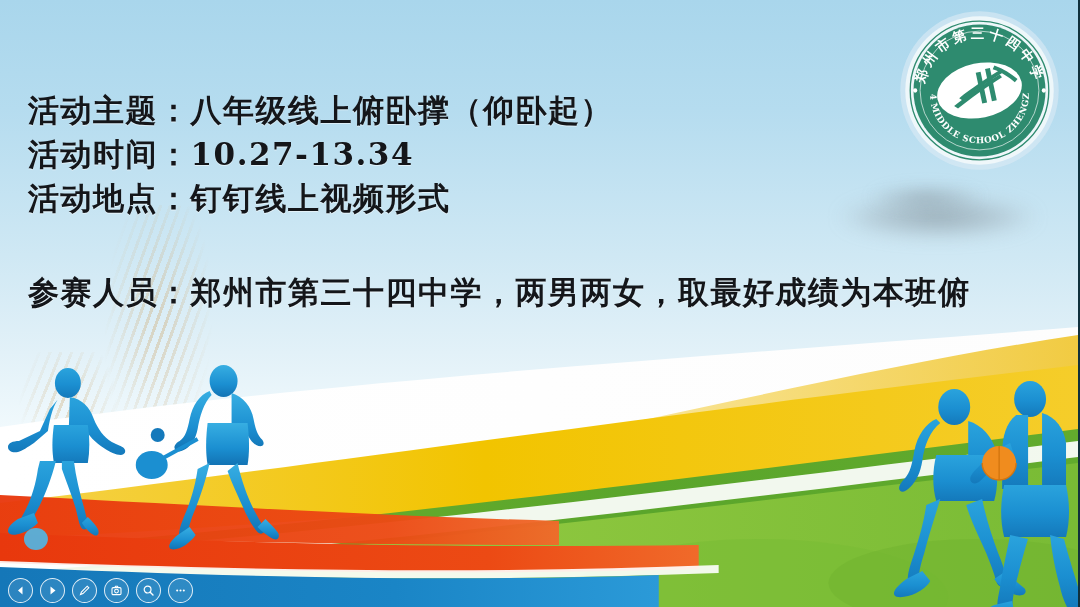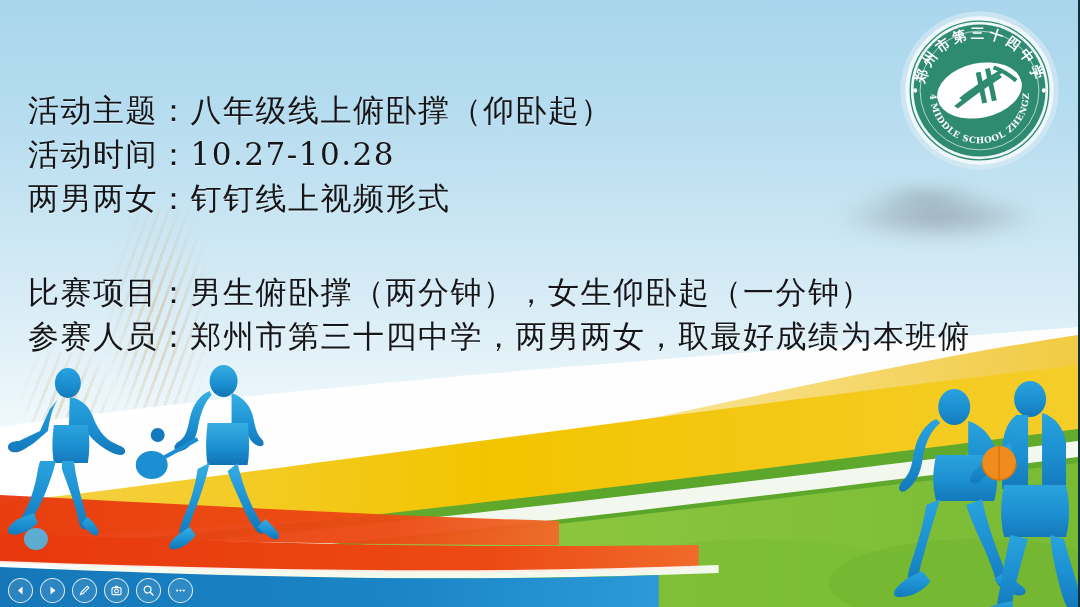--- a/index.html
+++ b/index.html
@@ -88,21 +88,21 @@
     top: 88px;
     width: 1010px;
     z-index: 40;
   }
   .line {
     color: #14161a;
     font-size: 31px;
     line-height: 44px;
     letter-spacing: 1.5px;
     white-space: nowrap;
-    font-weight: 400;
+    font-weight: 700;
     text-shadow: 0 1px 0 rgba(255,255,255,0.5);
     font-family: "DejaVu Serif", "Liberation Serif", serif;
   }
   .para-gap { height: 50px; }
 
   
   .logo {
     position: absolute;
     right: 16px;
     top: 8px;
@@ -309,24 +309,23 @@
         <textPath href="#arcBot" startOffset="50%" text-anchor="middle">NO.34 MIDDLE SCHOOL ZHENGZHOU</textPath>
       </text>
 
       <circle cx="22" cy="100" r="2.6" fill="#ffffff"></circle>
       <circle cx="178" cy="100" r="2.6" fill="#ffffff"></circle>
     </svg>
   </div>
 
   <div class="text-block">
     <div class="line">活动主题：八年级线上俯卧撑（仰卧起）</div>
-    <div class="line">活动时间：10.27-10.28</div>
-    <div class="line">两男两女：钉钉线上视频形式</div>
+    <div class="line">活动时间：10.27-13.34</div>
+    <div class="line">活动地点：钉钉线上视频形式</div>
     <div class="para-gap"></div>
-    <div class="line">比赛项目：男生俯卧撑（两分钟），女生仰卧起（一分钟）</div>
     <div class="line">参赛人员：郑州市第三十四中学，两男两女，取最好成绩为本班俯</div>
   </div>
 
   <div class="ctrl-bar">
 
     <div class="ctrl-btn">
       <span>
         <svg width="11" height="11" viewBox="0 0 11 11">
             <path d="M7.5,1.5 L3,5.5 L7.5,9.5 Z" fill="#fff"></path>
           </svg>

